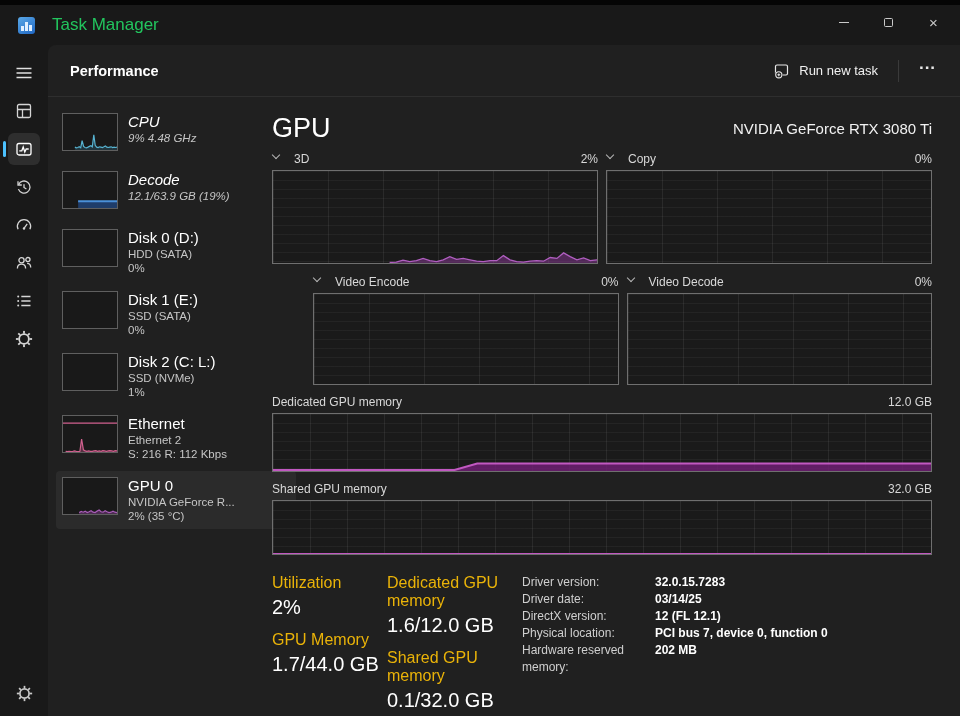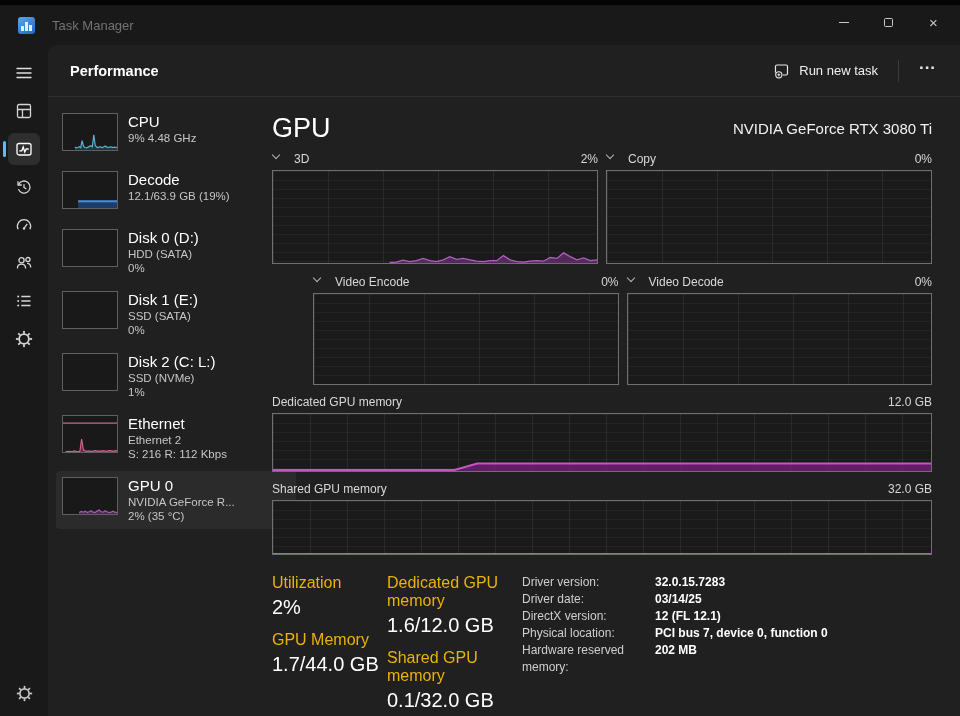--- a/index.html
+++ b/index.html
@@ -15,21 +15,21 @@
 
   
   .titlebar { position:absolute; top:5px; left:0; width:100%; height:40px; display:flex; align-items:center; }
   .app-icon { width:17px; height:17px; margin-left:18px; border-radius:3px;
     background:linear-gradient(145deg,#5aa9e8 0%,#1f66c2 100%);
     position:relative; overflow:hidden; }
   .app-icon span { position:absolute; bottom:3px; width:3px; background:#dfefff; }
   .app-icon .b1 { left:3px;  height:5px; }
   .app-icon .b2 { left:7px;  height:9px; }
   .app-icon .b3 { left:11px; height:6px; }
-  .titlebar-text { margin-left:17px; font-size:13px; color:#737373; }
+  .titlebar-text { margin-left:17px; font-size:17px; color:#22c55e; }
   .win-controls { position:absolute; right:4px; top:2px; display:flex; height:30px; }
   .win-btn { width:45px; display:flex; align-items:center; justify-content:center; color:#c9c9c9; cursor:default; }
   .min-glyph { width:10px; height:1px; background:#c9c9c9; }
   .max-glyph { width:9px; height:9px; border:1px solid #c9c9c9; border-radius:1.5px; }
   .close-glyph { font-size:15px; line-height:1; color:#c9c9c9; }
 
   
   .rail { position:absolute; left:0; top:45px; width:48px; bottom:0; padding-top:9px; }
   .rail-item { width:48px; height:38px; display:flex; align-items:center; justify-content:center; position:relative; }
   .rail-item svg { display:block; }
@@ -45,21 +45,21 @@
   .card-header { height:52px; display:flex; align-items:center; padding:0 14px 0 22px; border-bottom:1px solid #2e2e2e;gap:40px; }
   .page-title { font-size:14.5px; font-weight:700; color:#ffffff; }
   .header-right { margin-left:auto; display:flex; align-items:center; gap:10px; }
   .run-btn { display:flex; align-items:center; gap:9px; font-size:13px; color:#f0f0f0; padding:6px 10px; border-radius:4px; cursor:default; }
   .header-divider { width:1px; height:22px; background:#3a3a3a; }
   .more-btn { font-size:17px; font-weight:700; color:#e8e8e8; padding:0 10px 6px 10px; cursor:default; }
 
   
   .perf-list { position:absolute; left:8px; top:62px; width:240px; }
   .perf-item { display:flex; gap:10px; padding:6px; border-radius:4px; align-items:flex-start; cursor:default; }
-  .perf-item.two   { margin-bottom:8px; }
+  .perf-item.two   { margin-bottom:8px;font-style:italic; }
   .perf-item.three { margin-bottom:4px; }
   .perf-item.selected { background:#2b2b2b; }
   .thumb { width:56px; height:38px; border:1px solid #5f5f5f; background:#191919; position:relative; overflow:hidden; flex-shrink:0; }
   .item-title { font-size:15px; line-height:18px; font-weight:400; color:#ffffff; }
   .item-sub { font-size:11.5px; line-height:14px; color:#c6c6c6; }
 
   
   .main { position:absolute; left:224px; top:63px; right:28px; }
   .gpu-title-row { display:flex; justify-content:space-between; align-items:center; height:40px; }
   .gpu-title { font-size:27px; font-weight:400; }

